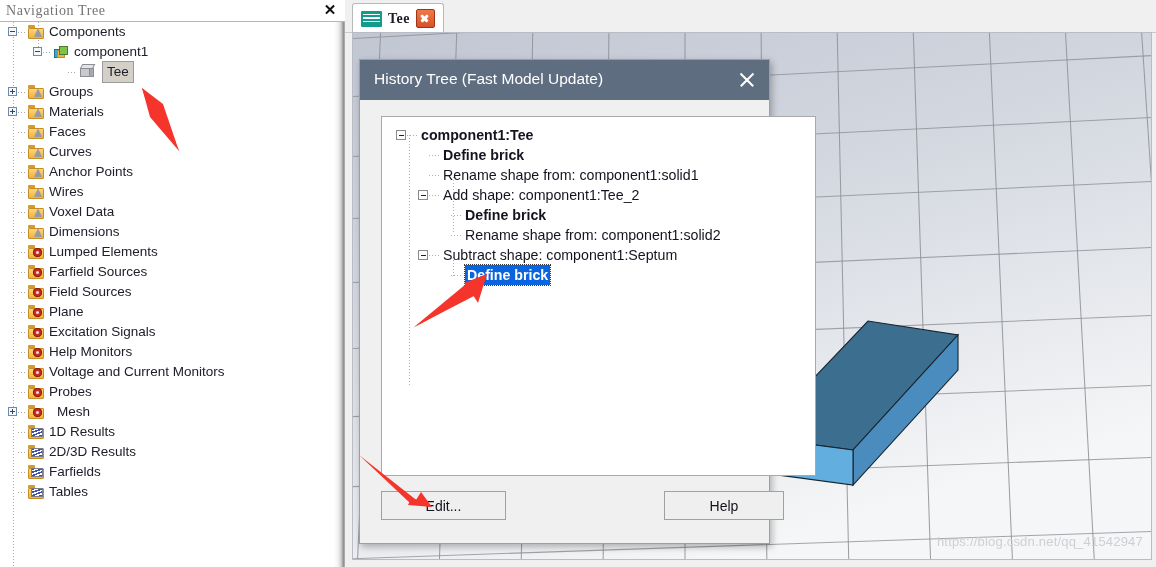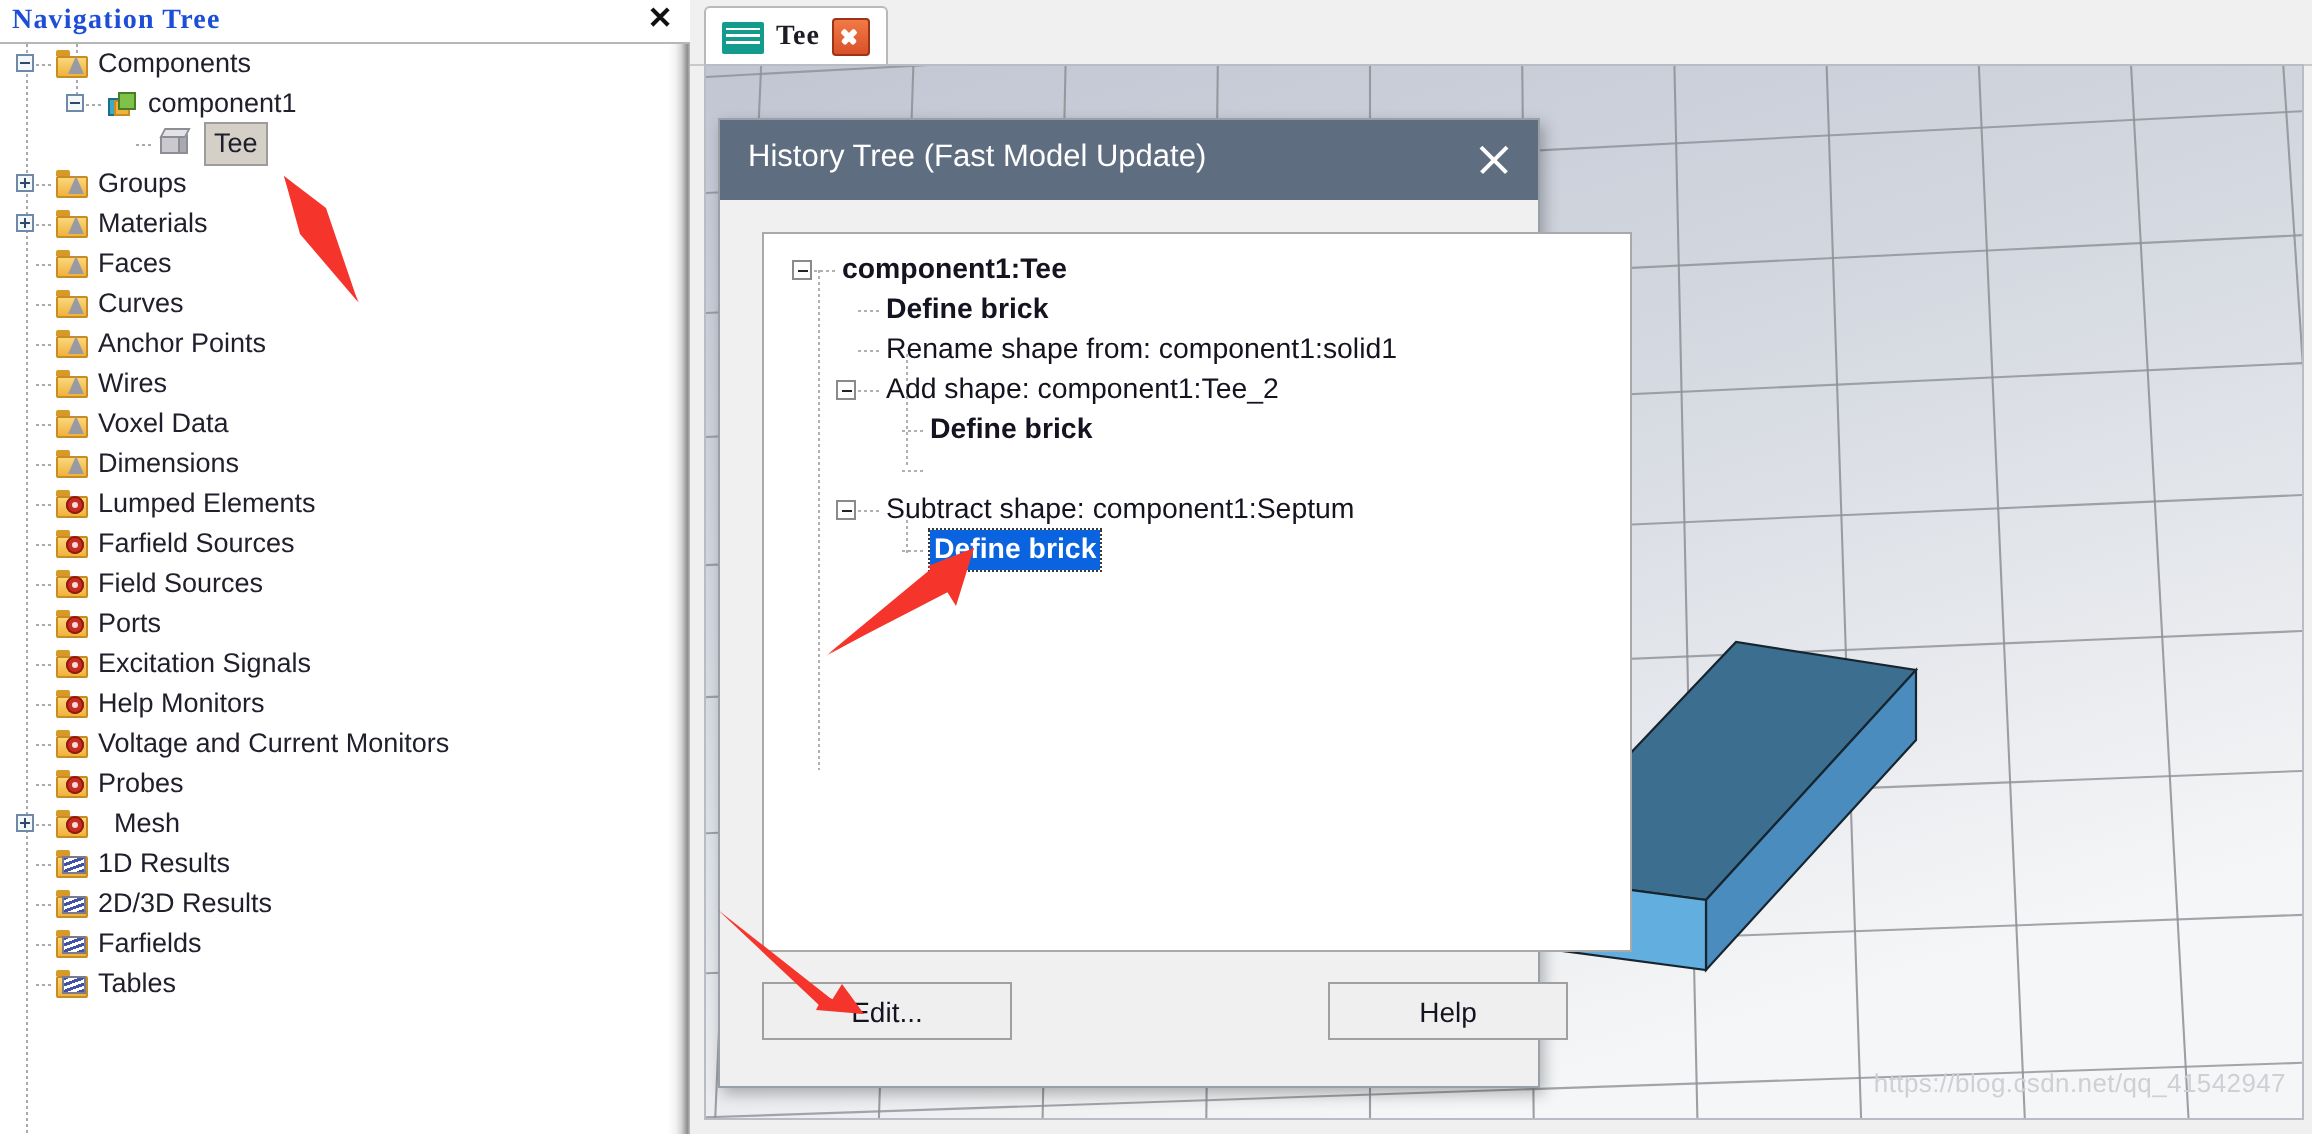--- a/index.html
+++ b/index.html
@@ -18,21 +18,21 @@
     box-sizing:border-box;
   }
   #nav-title-bar{
     position:absolute;left:0;top:0;width:345px;height:21px;
     background:#ffffff;
     border-bottom:1px solid #b6b6b6;
   }
   #nav-title-text{
     position:absolute;left:6px;top:3px;
     font-family:"Liberation Serif", serif;
-    font-size:14px;font-weight:700;color:#1d4ed8;
+    font-size:14px;font-weight:400;color:#737373;
     letter-spacing:0.6px;
     white-space:nowrap;
   }
   #nav-close{
     position:absolute;right:7px;top:2px;
     width:16px;height:16px;line-height:16px;text-align:center;
     font-size:15px;font-weight:700;color:#111;cursor:pointer;
     font-family:"Liberation Sans", sans-serif;
   }
   #nav-scroll{
@@ -461,21 +461,21 @@
             </span>
             <span class="lbl" style="position: absolute; left: 49px;">Field Sources</span>
           </div>
           <div class="tree-row">
             <span class="hstub" style="left: 18px;"></span>
             <span class="ficon" style="position: absolute; left: 28px; top: 3px;">
               <span class="tab"></span>
               <span class="body"></span>
               <span class="gear"></span>
             </span>
-            <span class="lbl" style="position: absolute; left: 49px;">Ports</span>
+            <span class="lbl" style="position: absolute; left: 49px;">Plane</span>
           </div>
           <div class="tree-row">
             <span class="hstub" style="left: 18px;"></span>
             <span class="ficon" style="position: absolute; left: 28px; top: 3px;">
               <span class="tab"></span>
               <span class="body"></span>
               <span class="gear"></span>
             </span>
             <span class="lbl" style="position: absolute; left: 49px;">Excitation Signals</span>
           </div>
@@ -585,20 +585,21 @@
             <span class="hpm" style="left: 36px;"></span>
             <span class="hstub2" style="left: 47px;"></span>
             <span class="htxt" style="position: absolute; left: 61px;">Add shape: component1:Tee_2</span>
           </div>
           <div class="hrow">
             <span class="hstub2" style="left: 69px;"></span>
             <span class="htxt hb" style="position: absolute; left: 83px;">Define brick</span>
           </div>
           <div class="hrow">
             <span class="hstub2" style="left: 69px;"></span>
+            <span class="htxt" style="position: absolute; left: 83px;">Rename shape from: component1:solid2</span>
           </div>
           <div class="hrow">
             <span class="hpm" style="left: 36px;"></span>
             <span class="hstub2" style="left: 47px;"></span>
             <span class="htxt" style="position: absolute; left: 61px;">Subtract shape: component1:Septum</span>
           </div>
           <div class="hrow">
             <span class="hstub2" style="left: 69px;"></span>
             <span class="htxt hb hsel" style="position: absolute; left: 83px;">Define brick</span>
           </div>

